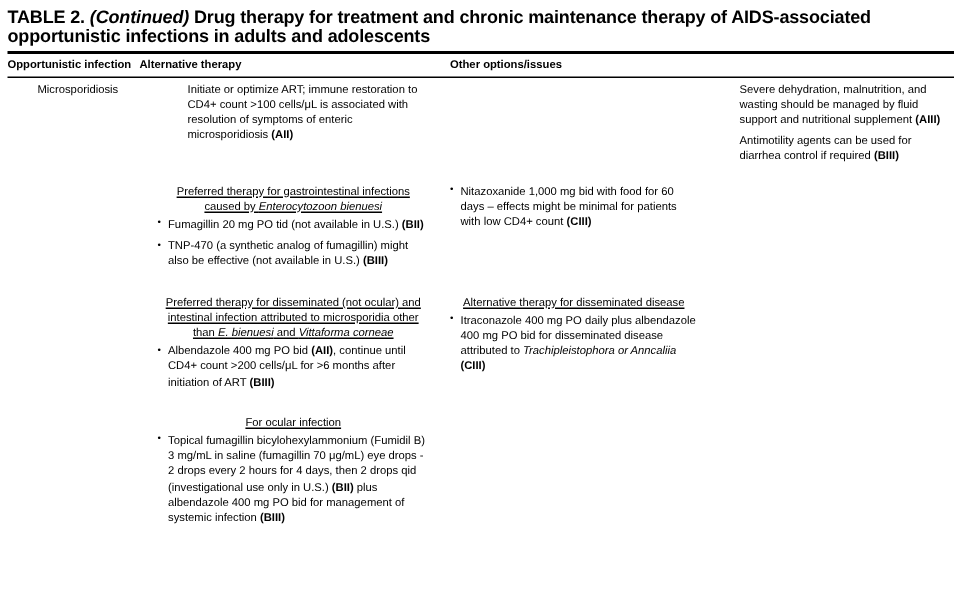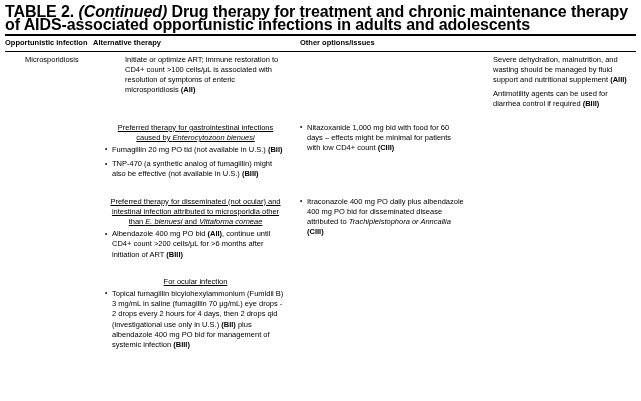--- a/index.html
+++ b/index.html
@@ -3,21 +3,21 @@
 <meta charset="utf-8">
 <style>
   html,body{margin:0;padding:0;background:#ffffff;}
   .page{
     width:641px;height:401px;background:#ffffff;color:#000;
     font-family:"Liberation Sans","DejaVu Sans",sans-serif;
     position:relative;overflow:hidden;box-sizing:border-box;
   }
   .title{
     padding:5px 6px 0 5px;
-    font-size:16px;font-weight:bold;line-height:13px;
+    font-size:12px;font-weight:bold;line-height:13px;
     letter-spacing:-0.1px;
   }
   .title .cont{font-style:italic;}
   .rule-thick{height:2px;background:#000;margin:3px 5px 0 5px;}
   .rule-thin{height:1px;background:#000;margin:0 5px;}
   .hdr{
     display:grid;grid-template-columns:88px 207px 173px 165px;
     padding:2px 3px 3px 5px;align-items:end;
     font-size:7.5px;font-weight:bold;line-height:9.5px;
   }
@@ -82,20 +82,21 @@
     </div>
     <div class="cell col3 r2">
       <div class="li"><span class="blt">•</span><span>Nitazoxanide 1,000 mg bid with food for 60 days – effects might be minimal for patients with low CD4+ count </span><span class="b">(CIII)</span></div>
     </div>
 
     <div class="cell col2 r3">
       <p class="p uh"><span>Preferred therapy for disseminated (not ocular) and intestinal infection attributed to microsporidia other than </span><span class="it">E. bienuesi</span><span> and </span><span class="it">Vittaforma corneae</span></p>
       <div class="li"><span class="blt">•</span><span>Albendazole 400 mg PO bid </span><span class="b">(AII)</span><span>, continue until CD4+ count &gt;200 cells/μL for &gt;6 months after initiation of ART </span><span class="b">(BIII)</span></div>
     </div>
     <div class="cell col3 r3">
+      <p class="p uh">Alternative therapy for disseminated disease</p>
       <div class="li"><span class="blt">•</span><span>Itraconazole 400 mg PO daily plus albendazole 400 mg PO bid for disseminated disease attributed to </span><span class="it">Trachipleistophora or Anncaliia </span><span class="b">(CIII)</span></div>
     </div>
 
     <div class="cell col2 r4">
       <p class="p uh">For ocular infection</p>
       <div class="li"><span class="blt">•</span><span>Topical fumagillin bicylohexylammonium (Fumidil B) 3 mg/mL in saline (fumagillin 70 μg/mL) eye drops - 2 drops every 2 hours for 4 days, then 2 drops qid (investigational use only in U.S.) </span><span class="b">(BII)</span><span> plus albendazole 400 mg PO bid for management of systemic infection </span><span class="b">(BIII)</span></div>
     </div>
 
   </div>
 </div>

